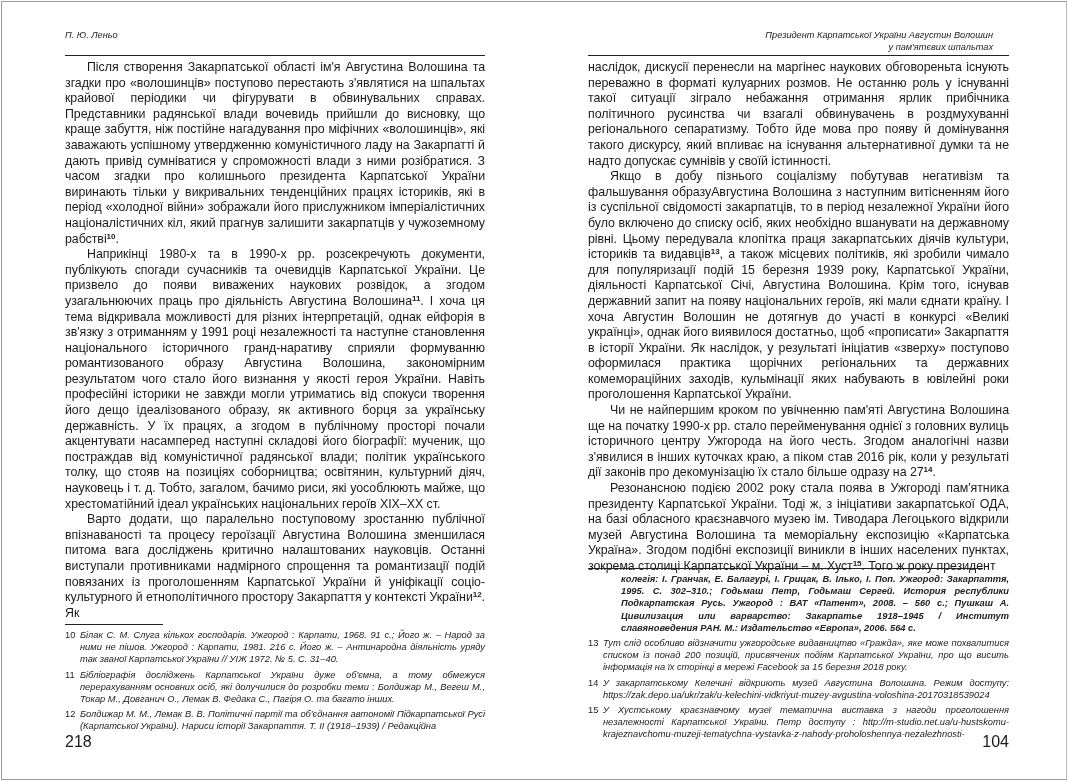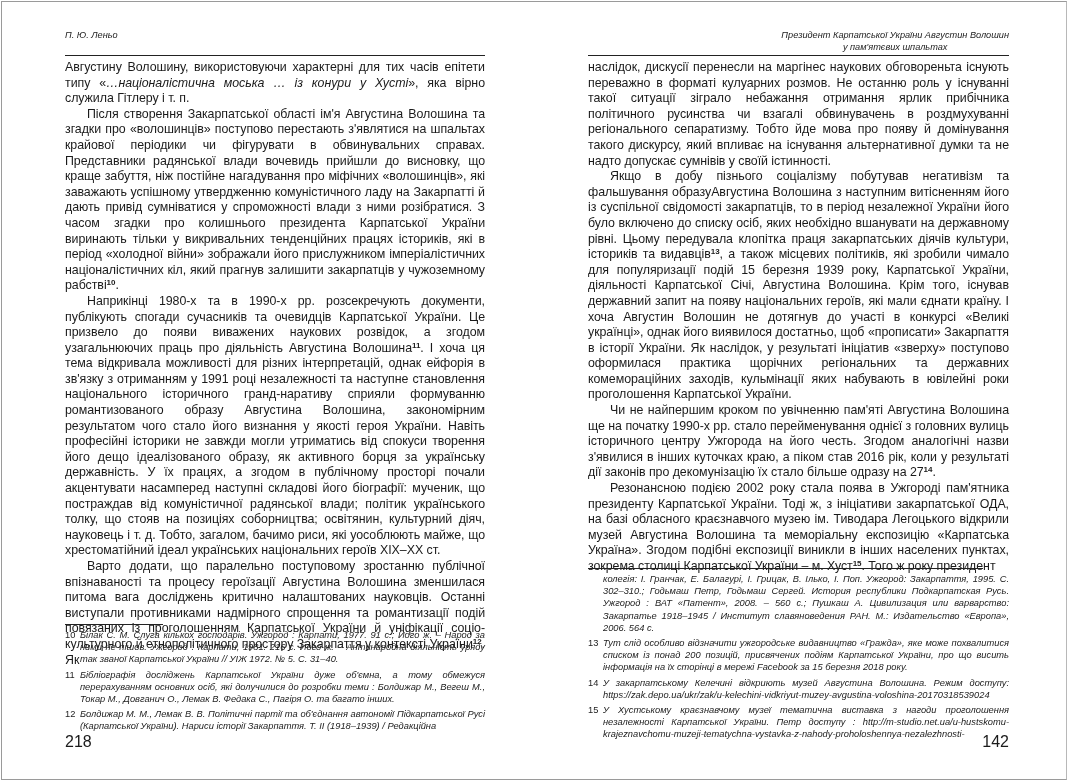--- a/index.html
+++ b/index.html
@@ -6,21 +6,21 @@
   body { width: 1068px; height: 781px; position: relative; overflow: hidden;
          font-family: "Liberation Sans", sans-serif; color: #1a1a1a; }
   .frame { position: absolute; left: 1px; top: 1px; width: 1064px; height: 777px;
            border: 1px solid #9a9a9a; border-right-color: #b8b8b8; }
   .page { position: absolute; top: 0; height: 781px; }
   .page.left { left: 33px; width: 420px; margin-left: 32px; }
   .page.right { left: 588px; width: 421px; }
 
   .running-head { font-style: italic; font-size: 9.2px; line-height: 12px; color: #222; }
   .left .running-head { position: absolute; top: 29px; left: 0; }
-  .right .running-head { position: absolute; top: 29px; right: 0; text-align: center; }
+  .right .running-head { position: absolute; top: 29px; right: 16px; text-align: right; }
   .head-rule { position: absolute; left: 0; width: 100%; height: 0; border-top: 1.3px solid #222; }
   .left .head-rule { top: 55px; }
   .right .head-rule { top: 55px; }
 
   .body { position: absolute; left: 0; top: 60px; width: 100%;
           font-size: 12.4px; line-height: 15.6px; text-align: justify; letter-spacing: -0.05px; }
   .body p { margin: 0; }
   .body p.indent { text-indent: 22px; }
   .body sup { font-size: 8px; font-weight: bold; line-height: 0; vertical-align: 4px; }
   .body em { font-style: italic; }
@@ -29,45 +29,44 @@
   .left .fn-rule { top: 624px; width: 98px; }
   .right .fn-rule { top: 568px; width: 395px; }
 
   .footnotes { position: absolute; left: 0; width: 100%; font-size: 9.3px; line-height: 12.2px;
                font-style: italic; color: #222; text-align: justify; }
   .left .footnotes { top: 629px; }
   .right .footnotes { top: 573px; }
   .fn { display: flex; margin-bottom: 3px; }
   .fn .num { font-style: normal; width: 15px; flex: 0 0 15px; }
   .fn .txt { flex: 1; }
-  .fn.cont .txt { margin-left: 15px; }
+  .fn.cont .txt { margin-left: 33px; font-weight: bold; }
 
   .page-num { position: absolute; font-size: 16px; top: 733px; }
   .left .page-num { left: 0; }
   .right .page-num { right: 0; }
 </style>
 </head>
 <body>
 
 <div class="frame"></div>
 
 <div class="page left">
   <div class="running-head">П. Ю. Леньо</div>
   <div class="head-rule"></div>
   <div class="body">
-      <p><span>Августину Волошину, використовуючи характерні для тих часів епітети типу «</span><em>…націоналістична моська … із конури у Хусті</em><span>», яка вірно служила Гітлеру і т. п.</span></p>
       <p class="indent"><span>Після створення Закарпатської області ім'я Августина Волошина та згадки про «волошинців» поступово перестають з'являтися на шпальтах крайової періодики чи фігурувати в обвинувальних справах. Представники радянської влади вочевидь прийшли до висновку, що краще забуття, ніж постійне нагадування про міфічних «волошинців», які заважають успішному утвердженню комуністичного ладу на Закарпатті й дають привід сумніватися у спроможності влади з ними розібратися. З часом згадки про колишнього президента Карпатської України виринають тільки у викривальних тенденційних працях істориків, які в період «холодної війни» зображали його прислужником імперіалістичних націоналістичних кіл, який прагнув залишити закарпатців у чужоземному рабстві</span><sup>10</sup><span>.</span></p>
       <p class="indent"><span>Наприкінці 1980-х та в 1990-х рр. розсекречують документи, публікують спогади сучасників та очевидців Карпатської України. Це призвело до появи виважених наукових розвідок, а згодом узагальнюючих праць про діяльність Августина Волошина</span><sup>11</sup><span>. І хоча ця тема відкривала можливості для різних інтерпретацій, однак ейфорія в зв'язку з отриманням у 1991 році незалежності та наступне становлення національного історичного гранд-наративу сприяли формуванню романтизованого образу Августина Волошина, закономірним результатом чого стало його визнання у якості героя України. Навіть професійні історики не завжди могли утриматись від спокуси творення його дещо ідеалізованого образу, як активного борця за українську державність. У їх працях, а згодом в публічному просторі почали акцентувати насамперед наступні складові його біографії: мученик, що постраждав від комуністичної радянської влади; політик українського толку, що стояв на позиціях соборництва; освітянин, культурний діяч, науковець і т. д. Тобто, загалом, бачимо риси, які уособлюють майже, що хрестоматійний ідеал українських національних героїв XIX–XX ст.</span></p>
       <p class="indent"><span>Варто додати, що паралельно поступовому зростанню публічної впізнаваності та процесу героїзації Августина Волошина зменшилася питома вага досліджень критично налаштованих науковців. Останні виступали противниками надмірного спрощення та романтизації подій повязаних із проголошенням Карпатської України й уніфікації соціо-культурного й етнополітичного простору Закарпаття у контексті України</span><sup>12</sup><span>. Як</span></p>
     </div>
   <div class="fn-rule"></div>
   <div class="footnotes">
       <div class="fn">
         <span class="num">10</span>
-        <span class="txt">Білак С. М. Слуга кількох господарів. Ужгород : Карпати, 1977. 91 с.; Його ж. – Народ за ними не пішов. Ужгород : Карпати, 1981. 216 с. Його ж. – Антинародна діяльність уряду так званої Карпатської України // УІЖ 1972. № 5. С. 31–40.</span>
+        <span class="txt">Білак С. М. Слуга кількох господарів. Ужгород : Карпати, 1968. 91 с.; Його ж. – Народ за ними не пішов. Ужгород : Карпати, 1981. 216 с. Його ж. – Антинародна діяльність уряду так званої Карпатської України // УІЖ 1972. № 5. С. 31–40.</span>
       </div>
       <div class="fn">
         <span class="num">11</span>
         <span class="txt">Бібліографія досліджень Карпатської України дуже об'ємна, а тому обмежуся перерахуванням основних осіб, які долучилися до розробки теми : Болдижар М., Вегеш М., Токар М., Довганич О., Лемак В. Федака С., Пагіря О. та багато інших.</span>
       </div>
       <div class="fn">
         <span class="num">12</span>
         <span class="txt">Болдижар М. М., Лемак В. В. Політичні партії та об'єднання автономії Підкарпатської Русі (Карпатської України). Нариси історії Закарпаття. Т. ІІ (1918–1939) / Редакційна</span>
       </div>
     </div>
@@ -99,14 +98,14 @@
         <div class="fn">
           <span class="num">14</span>
           <span class="txt">У закарпатському Келечині відкриють музей Августина Волошина. Режим доступу: https://zak.depo.ua/ukr/zak/u-kelechini-vidkriyut-muzey-avgustina-voloshina-20170318539024</span>
         </div>
         <div class="fn">
           <span class="num">15</span>
           <span class="txt">У Хустському краєзнавчому музеї тематична виставка з нагоди проголошення незалежності Карпатської України. Петр доступу : http://m-studio.net.ua/u-hustskomu-krajeznavchomu-muzeji-tematychna-vystavka-z-nahody-proholoshennya-nezalezhnosti-</span>
         </div>
       </div>
   </div>
-  <div class="page-num">142</div>
+  <div class="page-num">104</div>
 </div>
 
 </body></html>

